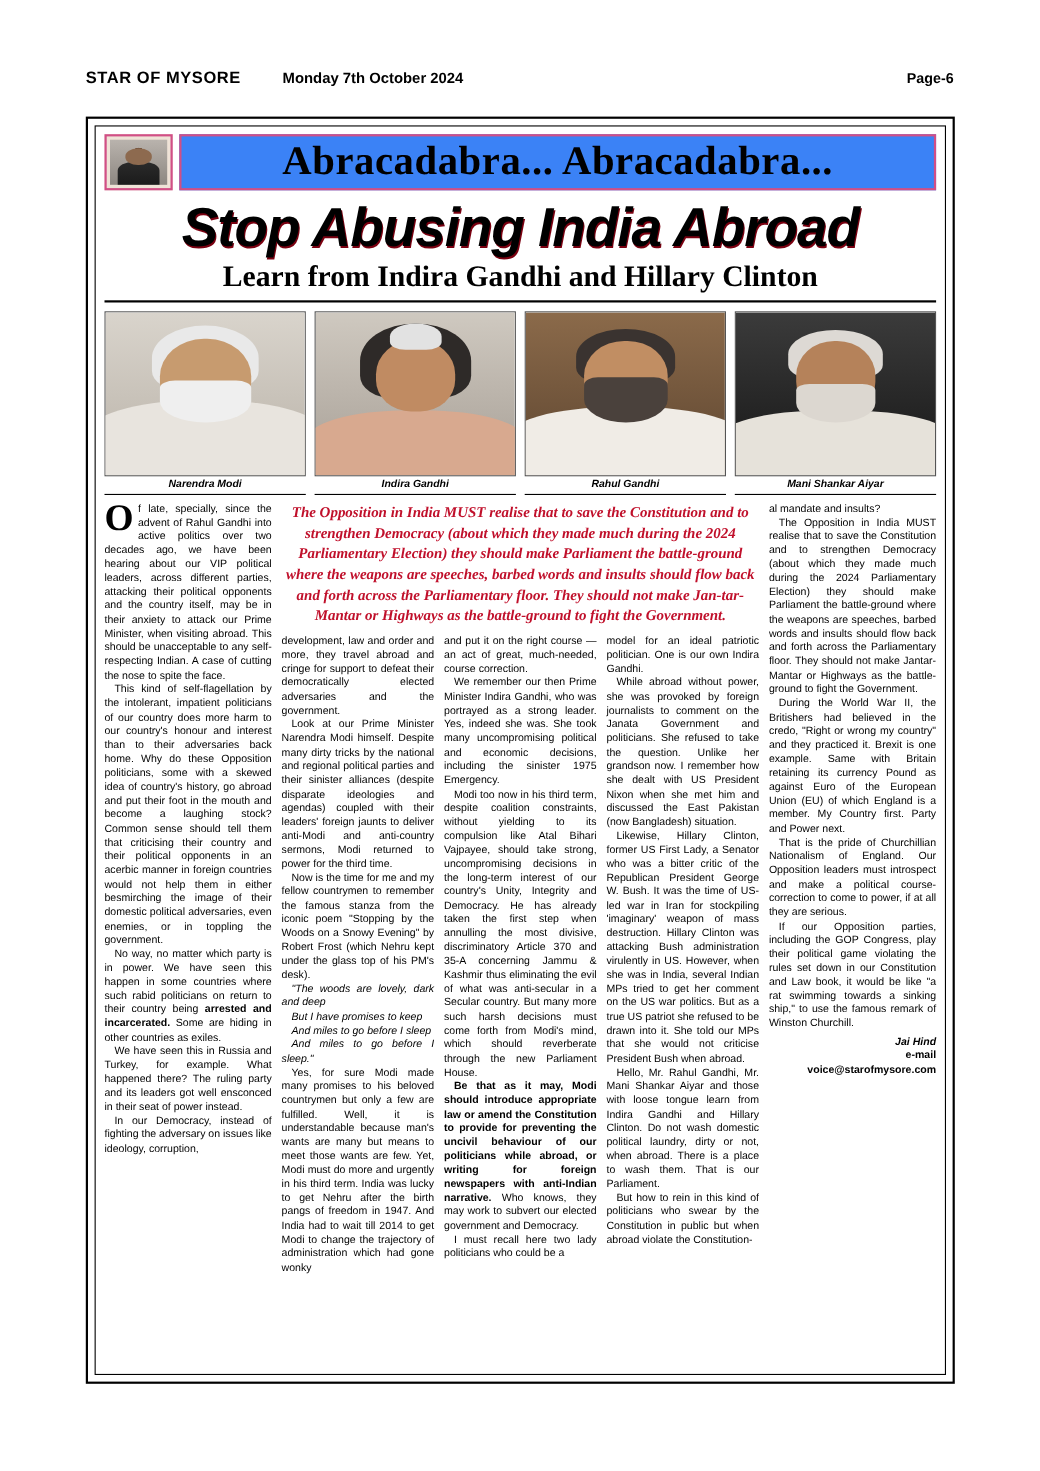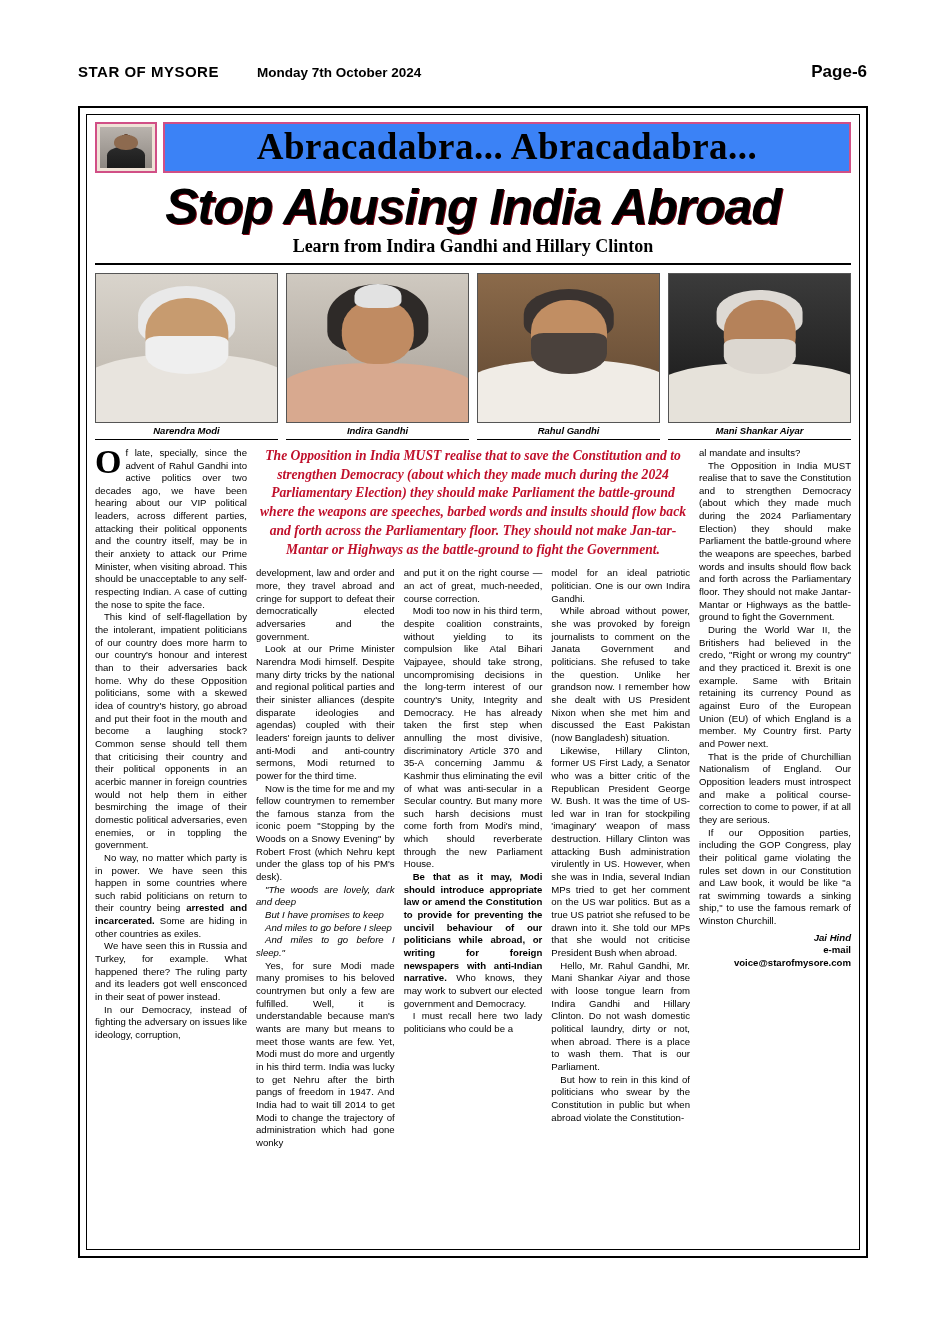--- a/index.html
+++ b/index.html
@@ -5,21 +5,21 @@
   html,body{margin:0;padding:0;background:#ffffff;}
   body{width:945px;height:1337px;font-family:"Liberation Sans",sans-serif;color:#000;}
   .page{position:relative;width:945px;height:1337px;box-sizing:border-box;padding:0;}
 
   
   .topbar{display:flex;align-items:baseline;justify-content:space-between;
           padding:62px 78px 0 78px;}
   .topbar .left{display:flex;align-items:baseline;gap:38px;}
   .paper-name{font-family:"Liberation Sans",sans-serif;font-weight:bold;font-size:15px;letter-spacing:.5px;}
   .paper-date{font-weight:bold;font-size:13.5px;}
-  .page-no{font-weight:bold;font-size:17px;}
+  .page-no{font-weight:bold;font-size:13px;}
 
   
   .frame{position:absolute;left:78px;top:106px;width:790px;height:1152px;
          border:2px solid #000;box-sizing:border-box;padding:6px;}
   .frame-inner{border:1px solid #000;width:100%;height:100%;box-sizing:border-box;padding:7px 8px 8px 8px;}
 
   
   .banner{display:flex;gap:6px;align-items:stretch;}
   .banner-photo{width:62px;border:2px solid #d14f86;background:#efe3d7;box-sizing:border-box;
                 display:flex;align-items:center;justify-content:center;padding:3px;}
@@ -35,21 +35,21 @@
                padding:4px 10px 4px 10px;}
   .banner-title{font-family:"Liberation Serif",serif;font-weight:bold;font-size:37px;
                 text-align:center;letter-spacing:.5px;line-height:1.05;}
   .banner-by{text-align:right;font-weight:bold;font-size:16px;margin-top:2px;padding-right:80px;}
 
   
   .headline{font-family:"Liberation Sans",sans-serif;font-weight:bold;font-style:italic;
             color:#000000;font-size:50px;text-align:center;line-height:1;
             margin:9px 0 0 0;letter-spacing:-1px;
             text-shadow:1px 1px 0 #7a0010;}
-  .subhead{font-family:"Liberation Serif",serif;font-weight:bold;font-size:18px;
+  .subhead{font-family:"Liberation Serif",serif;font-weight:bold;font-size:27px;
            text-align:center;margin:4px 0 0 0;border-bottom:2px solid #000;padding-bottom:6px;}
 
   
   .photos{display:flex;gap:8px;margin-top:8px;}
   .photo-cell{flex:1;}
   .photo-box{height:148px;border:1px solid #555;overflow:hidden;position:relative;}
   .caption{font-size:9.5px;font-weight:bold;font-style:italic;text-align:center;margin-top:2px;
            border-bottom:1px solid #000;padding-bottom:3px;}
 
   
@@ -172,20 +172,21 @@
             <p>Look at our Prime Minister Narendra Modi himself. Despite many dirty tricks by the national and regional political parties and their sinister alliances (despite disparate ideologies and agendas) coupled with their leaders' foreign jaunts to deliver anti-Modi and anti-country sermons, Modi returned to power for the third time.</p>
             <p>Now is the time for me and my fellow countrymen to remember the famous stanza from the iconic poem "Stopping by the Woods on a Snowy Evening" by Robert Frost (which Nehru kept under the glass top of his PM's desk).</p>
             <p class="poem">"The woods are lovely, dark and deep</p>
             <p class="poem">But I have promises to keep</p>
             <p class="poem">And miles to go before I sleep</p>
             <p class="poem">And miles to go before I sleep."</p>
             <p>Yes, for sure Modi made many promises to his beloved countrymen but only a few are fulfilled. Well, it is understandable because man's wants are many but means to meet those wants are few. Yet, Modi must do more and urgently in his third term. India was lucky to get Nehru after the birth pangs of freedom in 1947. And India had to wait till 2014 to get Modi to change the trajectory of administration which had gone wonky</p>
           </div>
           <div class="sub col" style="width:auto">
             <p class="first">and put it on the right course — an act of great, much-needed, course correction.</p>
+            <p>We remember our then Prime Minister Indira Gandhi, who was portrayed as a strong leader. Yes, indeed she was. She took many uncompromising political and economic decisions, including the sinister 1975 Emergency.</p>
             <p>Modi too now in his third term, despite coalition constraints, without yielding to its compulsion like Atal Bihari Vajpayee, should take strong, uncompromising decisions in the long-term interest of our country's Unity, Integrity and Democracy. He has already taken the first step when annulling the most divisive, discriminatory Article 370 and 35-A concerning Jammu &amp; Kashmir thus eliminating the evil of what was anti-secular in a Secular country. But many more such harsh decisions must come forth from Modi's mind, which should reverberate through the new Parliament House.</p>
             <p class="b"><span>Be that as it may, Modi should introduce appropriate law or amend the Constitution to provide for preventing the uncivil behaviour of our politicians while abroad, or writing for foreign newspapers with anti-Indian narrative.</span> <span style="font-weight:normal">Who knows, they may work to subvert our elected government and Democracy.</span></p>
             <p>I must recall here two lady politicians who could be a</p>
           </div>
           <div class="sub col" style="width:auto">
             <p class="first"><span>model for an ideal patriotic politician. One is our own Indira Gandhi.</span></p>
             <p>While abroad without power, she was provoked by foreign journalists to comment on the Janata Government and politicians. She refused to take the question. Unlike her grandson now. I remember how she dealt with US President Nixon when she met him and discussed the East Pakistan (now Bangladesh) situation.</p>
             <p>Likewise, Hillary Clinton, former US First Lady, a Senator who was a bitter critic of the Republican President George W. Bush. It was the time of US-led war in Iran for stockpiling 'imaginary' weapon of mass destruction. Hillary Clinton was attacking Bush administration virulently in US. However, when she was in India, several Indian MPs tried to get her comment on the US war politics. But as a true US patriot she refused to be drawn into it. She told our MPs that she would not criticise President Bush when abroad.</p>
             <p>Hello, Mr. Rahul Gandhi, Mr. Mani Shankar Aiyar and those with loose tongue learn from Indira Gandhi and Hillary Clinton. Do not wash domestic political laundry, dirty or not, when abroad. There is a place to wash them. That is our Parliament.</p>
             <p>But how to rein in this kind of politicians who swear by the Constitution in public but when abroad violate the Constitution-</p>

